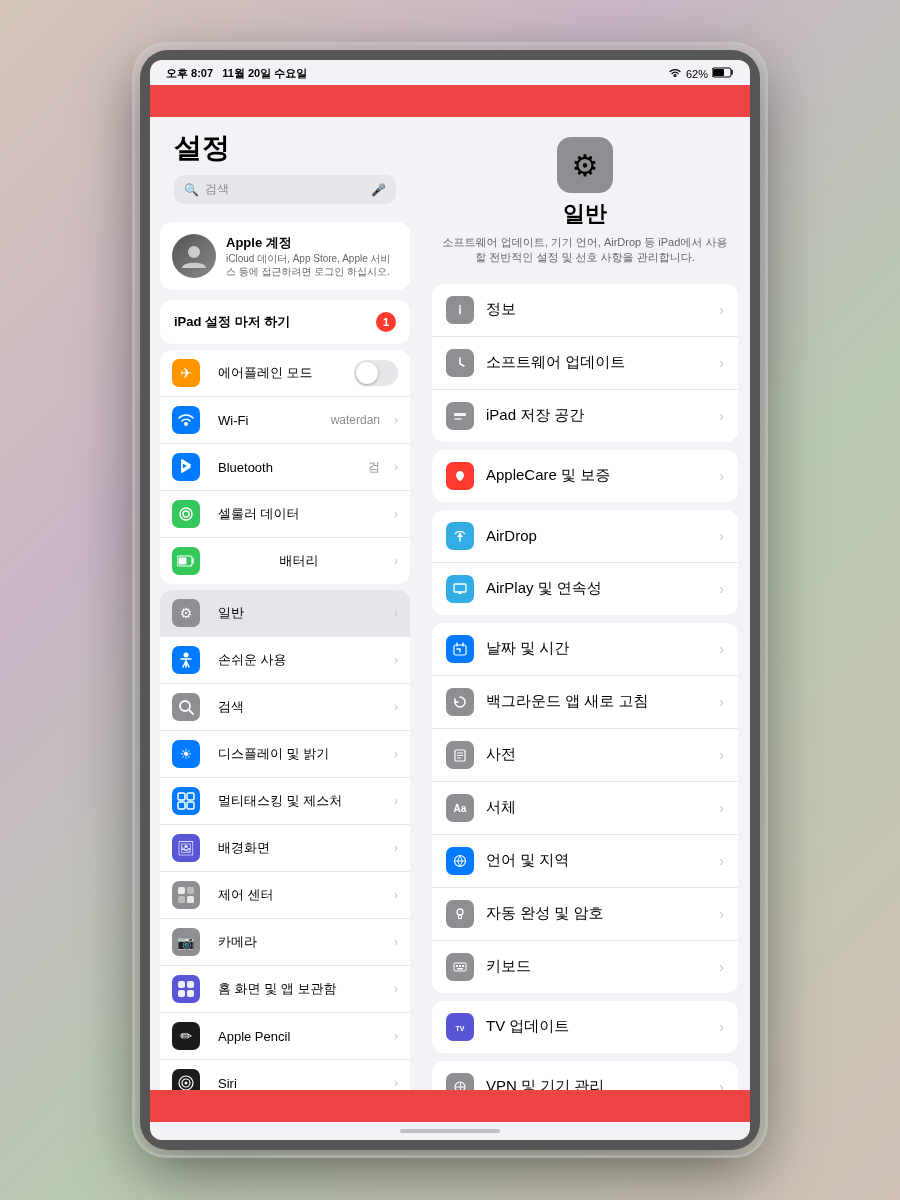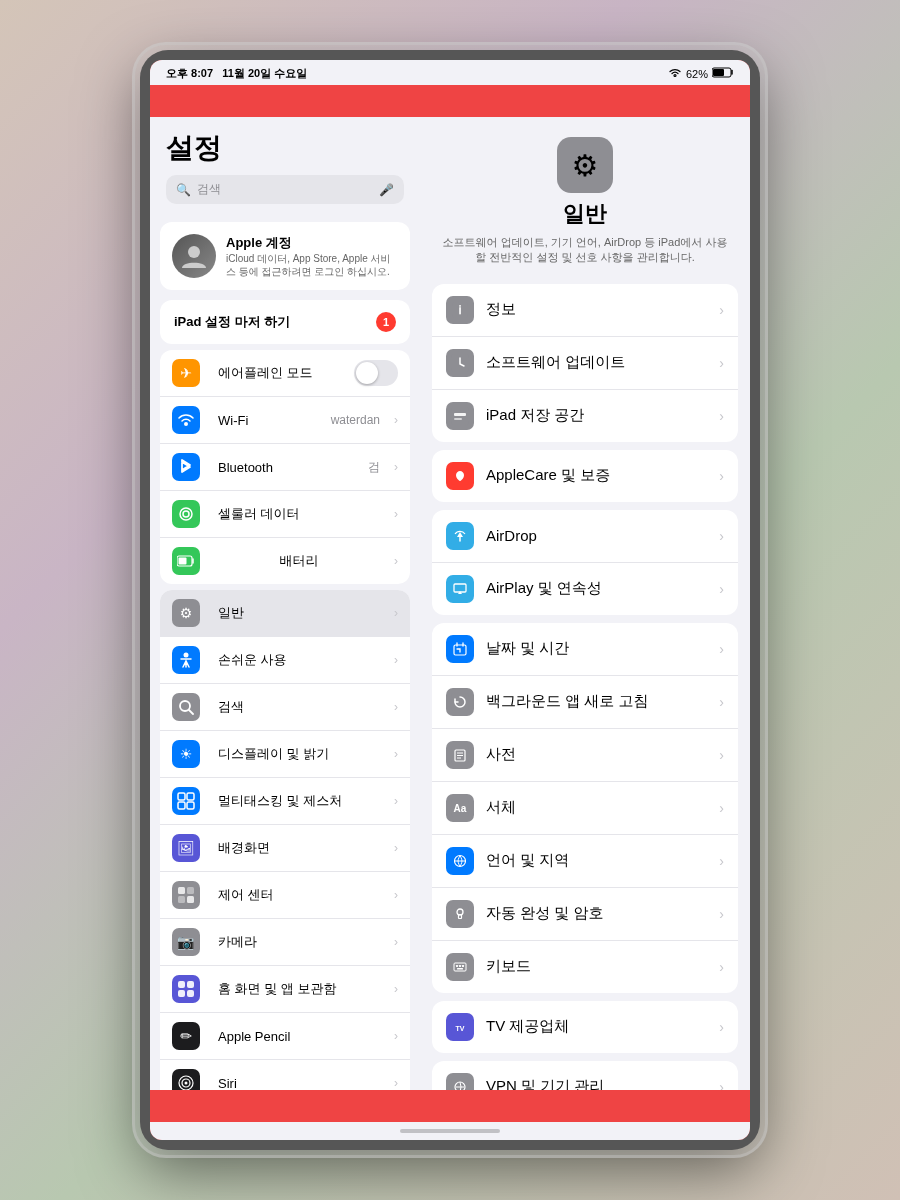--- a/index.html
+++ b/index.html
@@ -80,21 +80,21 @@
       width: 270px;
       background: #f2f2f7;
       overflow-y: auto;
       flex-shrink: 0;
       padding-bottom: 10px;
     }
 
     .sidebar::-webkit-scrollbar { display: none; }
 
     .sidebar-header {
-      padding: 12px 16px 8px;
+      padding: 12px 24px 8px;
     }
 
     .sidebar-title {
       font-size: 28px;
       font-weight: 700;
       color: #000;
       margin-bottom: 8px;
     }
 
     .search-bar {
@@ -697,21 +697,21 @@
         </div>
 
         <div class="rp-section">
           <div class="rp-item">
             <div class="rp-icon" style="background:#5856d6">
               <svg width="18" height="18" viewBox="0 0 18 18">
                   <rect width="18" height="18" rx="4" fill="#5856d6"></rect>
                   <text x="9" y="12.5" text-anchor="middle" fill="#fff" font-size="7" font-weight="bold">TV</text>
                 </svg>
             </div>
-            <span class="rp-label">TV 제공업체</span>
+            <span class="rp-label">TV 업데이트</span>
             <span class="rp-arrow">›</span>
           </div>
         </div>
 
         <div class="rp-section">
           <div class="rp-item">
             <div class="rp-icon" style="background:#8e8e93">
               <svg width="18" height="18" viewBox="0 0 18 18">
                   <rect width="18" height="18" rx="4" fill="#8e8e93"></rect>
                   <path d="M9 4 C6 4 4 6.5 4 9 C4 11.5 6 14 9 14 C12 14 14 11.5 14 9 C14 6.5 12 4 9 4Z" stroke="#fff" fill="none" stroke-width="1.2"></path>

